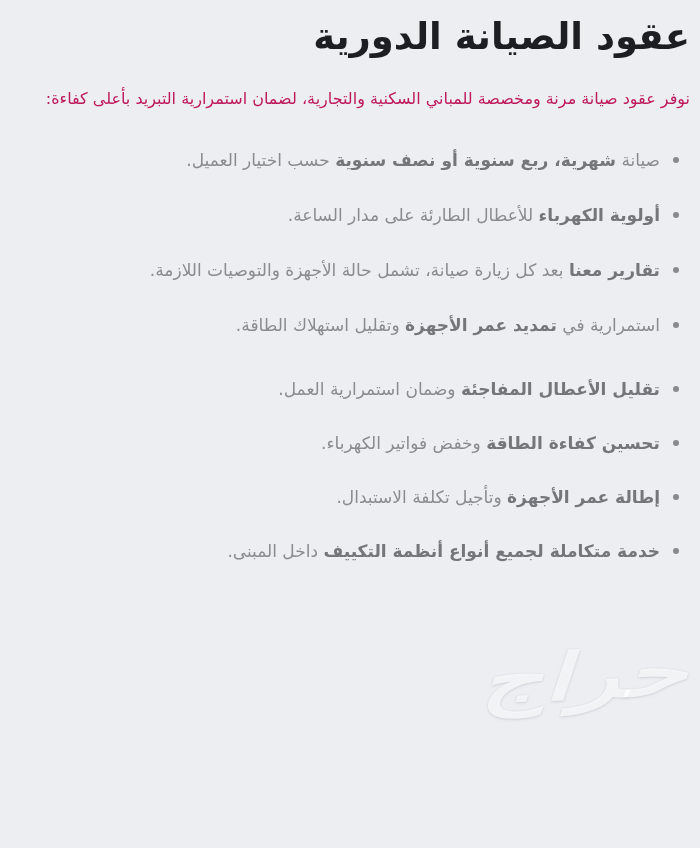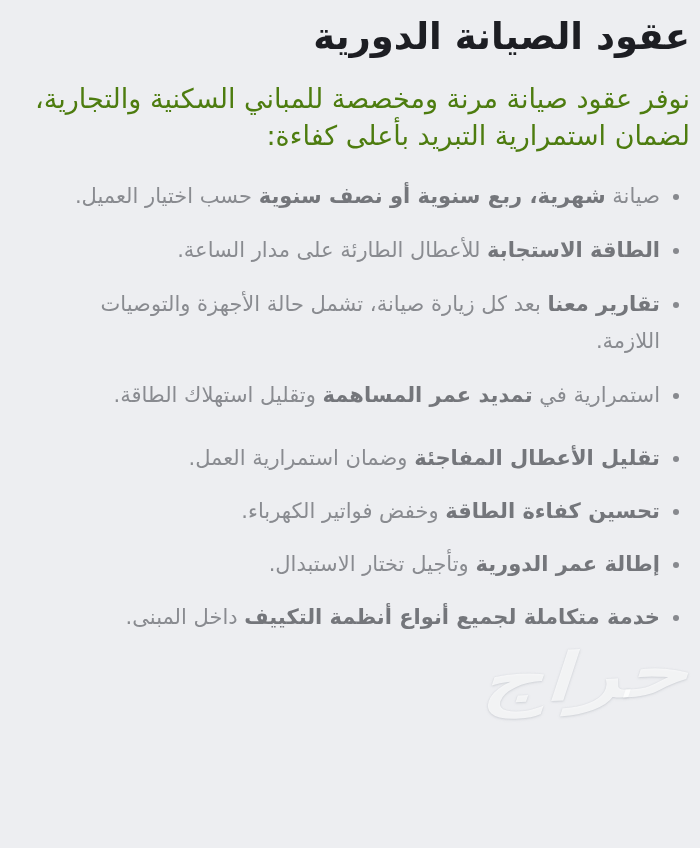--- a/index.html
+++ b/index.html
@@ -33,32 +33,32 @@
   h1.title {
     margin-top: 2px;
   }
   h2.title {
     margin-top: 36px;
     line-height: 1.5;
     padding-left: 60px; 
   }
   p.intro {
     margin: 16px 0 0 0;
-    color: #4d7c0f;
-    font-size: 27px;
+    color: #be185d;
+    font-size: 16px;
     line-height: 37px;
   }
   ul.bullets {
     margin: 24px 0 0 0;
     padding: 0 30px 0 0;
     list-style: disc;
   }
   ul.bullets li {
     color: #898b90;
-    font-size: 21px;
+    font-size: 17px;
     line-height: 37px;
     margin-bottom: 17px;
     padding-left: 24px;
   }
   ul.bullets li::marker {
     color: #87898e;
     font-size: 21px;
   }
   ul.bullets li b {
     color: #74767b;
@@ -90,28 +90,28 @@
 <body>
 
 <div class="page">
 
   <h1 class="title">عقود الصيانة الدورية</h1>
 
   <p class="intro">نوفر عقود صيانة مرنة ومخصصة للمباني السكنية والتجارية، لضمان استمرارية التبريد بأعلى كفاءة:</p>
 
   <ul class="bullets first">
     <li><span>صيانة </span><b>شهرية، ربع سنوية أو نصف سنوية</b><span> حسب اختيار العميل.</span></li>
-    <li><b>الطاقة الاستجابة</b><span> للأعطال الطارئة على مدار الساعة.</span></li>
+    <li><b>أولوية الكهرباء</b><span> للأعطال الطارئة على مدار الساعة.</span></li>
     <li><b>تقارير معنا</b><span> بعد كل زيارة صيانة، تشمل حالة الأجهزة والتوصيات اللازمة.</span></li>
-    <li><span>استمرارية في </span><b>تمديد عمر المساهمة</b><span> وتقليل استهلاك الطاقة.</span></li>
+    <li><span>استمرارية في </span><b>تمديد عمر الأجهزة</b><span> وتقليل استهلاك الطاقة.</span></li>
   </ul>
 
 
   <ul class="bullets second">
     <li><b>تقليل الأعطال المفاجئة</b><span> وضمان استمرارية العمل.</span></li>
     <li><b>تحسين كفاءة الطاقة</b><span> وخفض فواتير الكهرباء.</span></li>
-    <li><b>إطالة عمر الدورية</b><span> وتأجيل تختار الاستبدال.</span></li>
+    <li><b>إطالة عمر الأجهزة</b><span> وتأجيل تكلفة الاستبدال.</span></li>
     <li><b>خدمة متكاملة لجميع أنواع أنظمة التكييف</b><span> داخل المبنى.</span></li>
   </ul>
 
   <div class="watermark">حراج</div>
 
 </div>
 
 </body></html>

